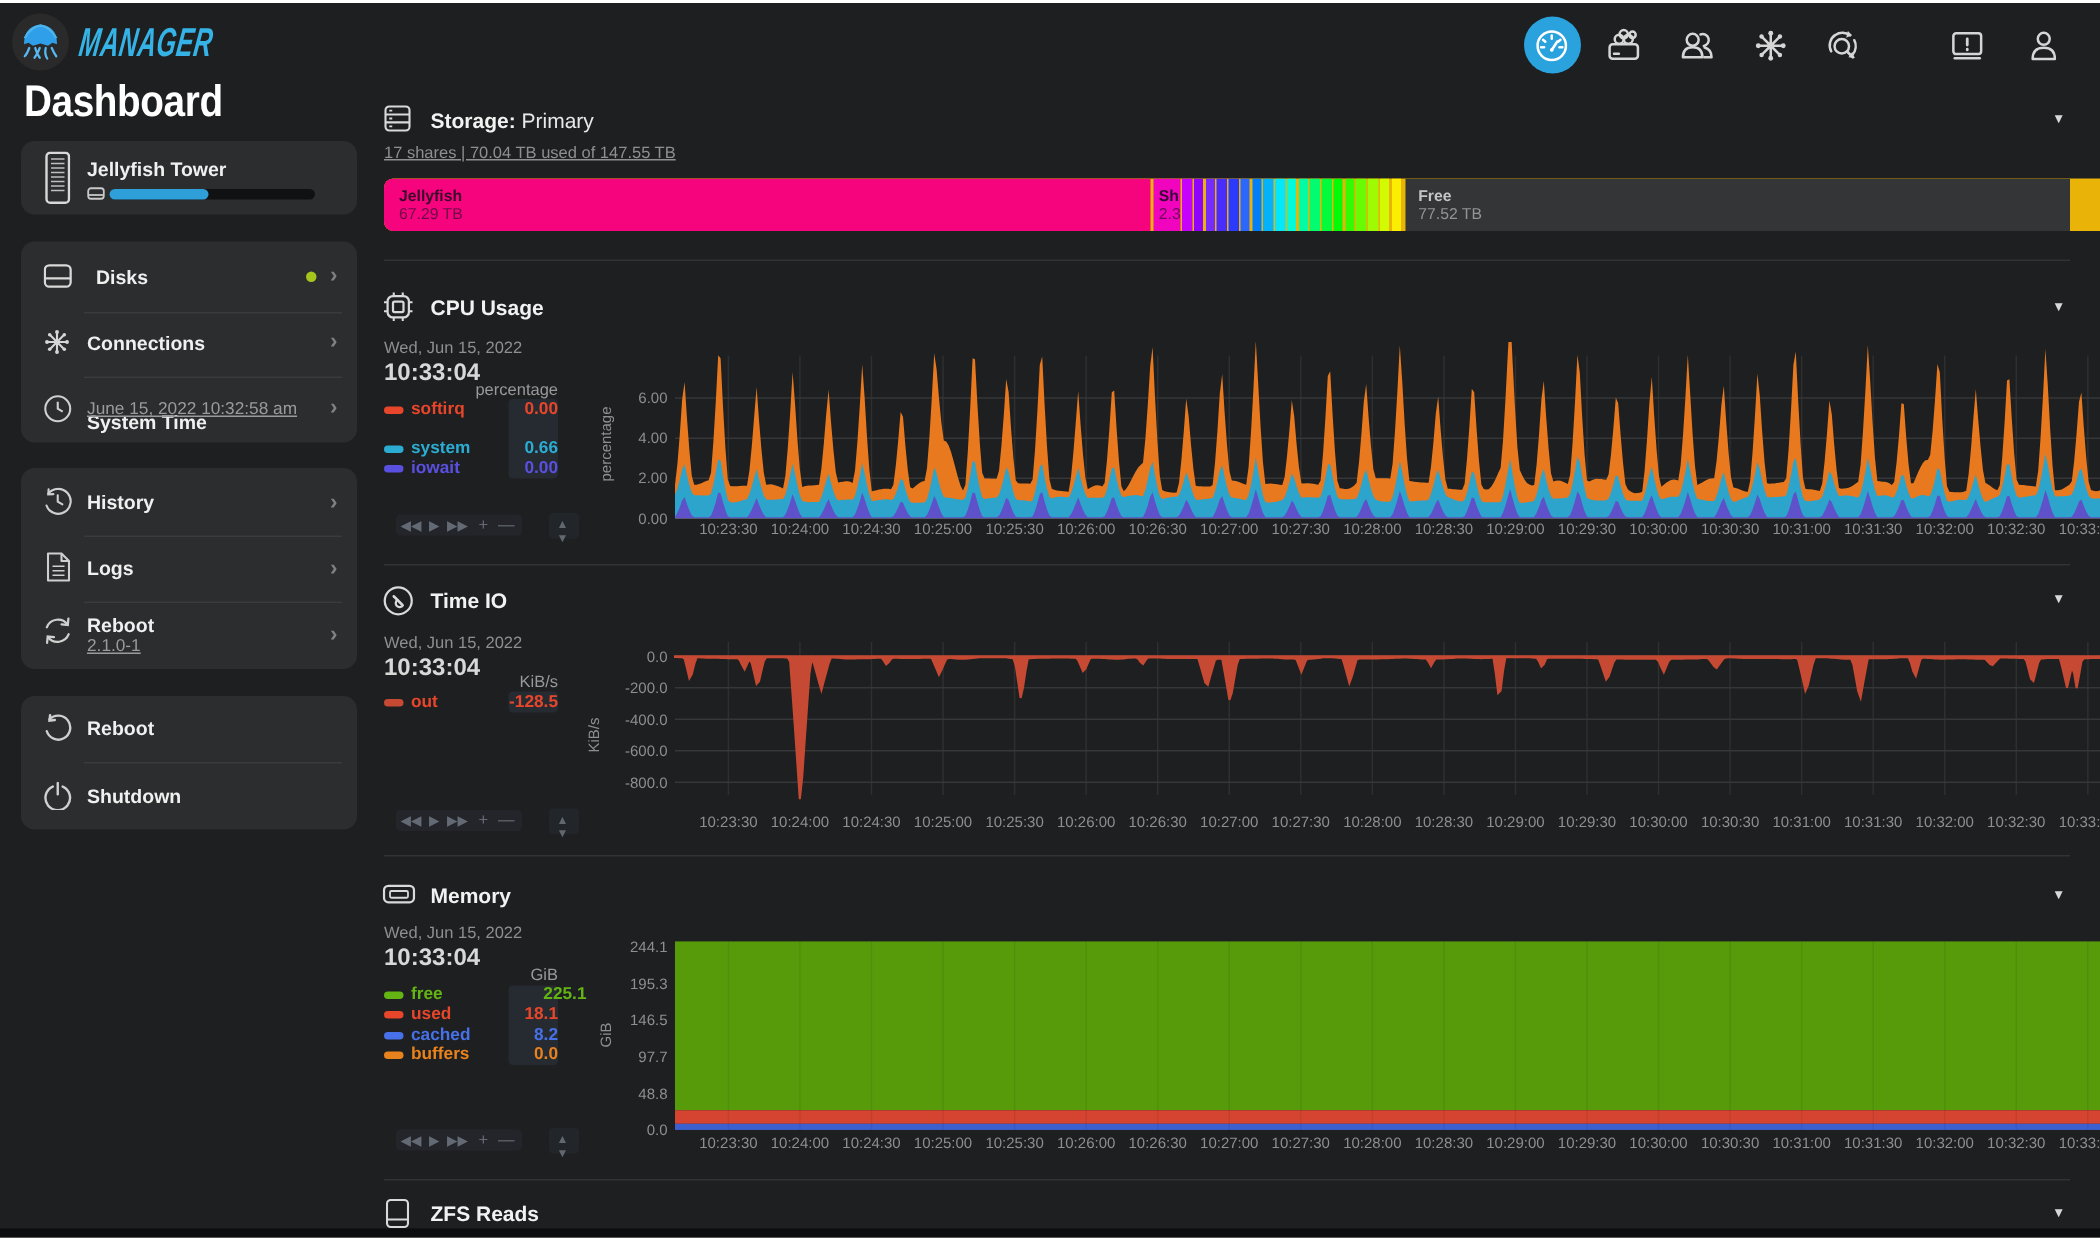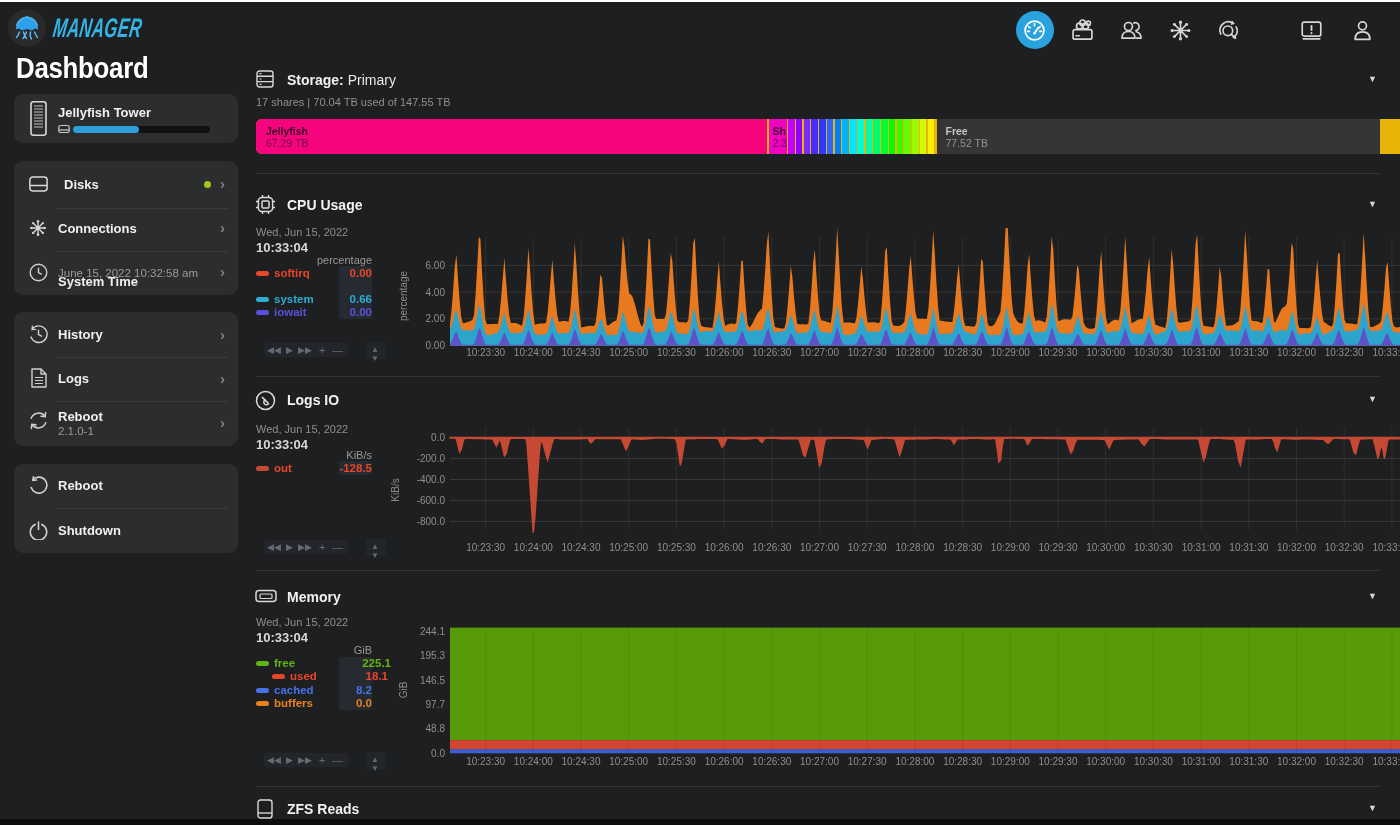--- a/index.html
+++ b/index.html
@@ -4,26 +4,26 @@
 * { margin:0; padding:0; box-sizing:border-box; }
 html,body { width:1400px; height:825px; overflow:hidden; background:#fff; }
 body { font-family:"Liberation Sans", sans-serif; }
 #app { position:absolute; top:0; left:0; width:1400px; height:825px; background:#1e1f20; overflow:hidden; }
 #whitestrip { position:absolute; top:0; left:0; width:1400px; height:2px; background:#fff; z-index:99; }
 .abs { position:absolute; }
 .card { position:absolute; left:14px; width:224px; background:#2c2d2e; border-radius:9px; }
 .sep { position:absolute; left:56px; width:172px; height:1px; background:#3a3b3c; }
 .msep { position:absolute; left:256px; width:1124px; height:1px; background:#323334; }
 .itxt { color:#f0f0f0; font-weight:bold; font-size:13px; }
-.sub { color:#9a9b9c; font-size:11.5px; }
+.sub { color:#9a9b9c; font-size:11.5px;text-decoration:underline; }
 .chev { position:absolute; color:#808182; font-size:15px; font-weight:bold; line-height:14px; }
 .hdr { position:absolute; font-size:14px; font-weight:bold; color:#f2f2f2; }
 .caret { position:absolute; color:#d8d8d8; font-size:9px; }
 .dt { position:absolute; left:256px; font-size:11px; color:#8e8f90; }
-.tm { position:absolute; left:256px; font-size:13px; font-weight:bold; color:#d8d8d9; }
+.tm { position:absolute; left:256px; font-size:16px; font-weight:bold; color:#d8d8d9; }
 .unit { position:absolute; font-size:11px; color:#98999a; width:60px; text-align:right; }
 .lrow { position:absolute; height:13px; }
 .sw { position:absolute; left:256px; width:13px; height:5px; border-radius:2.5px; top:4px; }
 .ll { position:absolute; left:274px; font-size:11.5px; font-weight:bold; top:0px; }
 .lv { position:absolute; font-size:11.5px; font-weight:bold; top:0px; width:60px; text-align:right; }
 .vpanel { position:absolute; left:339px; width:33px; background:#262b32; border-radius:3px; }
 .ctrl { position:absolute; opacity:0.55; }
 .cbtn { position:absolute; background:#272c33; border-radius:3px; }
 svg text { font-family:"Liberation Sans", sans-serif; font-size:10px; fill:#8e8f90; }
 </style></head>
@@ -329,21 +329,21 @@
         <text x="1391.9" y="356.0" text-anchor="middle">10:33:00</text>
       </g>
  <text x="407" y="296" text-anchor="middle" transform="rotate(-90 407 296)">percentage</text>
 </svg>
 <div class="msep" style="top:376px;"></div>
 <svg class="abs" style="left:255px;top:390px" width="21" height="21" viewBox="0 0 21 21" fill="none" stroke="#d9d9d9" stroke-width="1.5" stroke-linecap="round">
  <circle cx="10.5" cy="10.5" r="9"></circle>
       <path d="M7.5 7.5 L13 13" stroke-width="1.7"></path>
  <path d="M13.6 13.6 a2.6 2.6 0 1 1 -3.6 -3.6" fill="none"></path>
 </svg>
-<div class="hdr" style="left:287px;top:392px;">Logs IO</div>
+<div class="hdr" style="left:287px;top:392px;">Time IO</div>
 <div class="caret" style="left:1368px;top:394px;">▼</div>
 <div class="dt" style="top:423px;">Wed, Jun 15, 2022</div>
 <div class="tm" style="top:437px;">10:33:04</div>
 <div class="unit" style="left:312px;top:449px;">KiB/s</div>
 <div class="vpanel" style="top:461px;height:14px;"></div>
 <div class="lrow" style="left:0;top:461.5px;width:380px;">
  <div class="sw" style="background:#c64a33;"></div>
  <div class="ll" style="color:#e8462b;">out</div>
  <div class="lv" style="left:312px;color:#e8462b;">-128.5</div>
 </div>
@@ -427,21 +427,21 @@
 <div class="caret" style="left:1368px;top:591px;">▼</div>
 <div class="dt" style="top:616px;">Wed, Jun 15, 2022</div>
 <div class="tm" style="top:630px;">10:33:04</div>
 <div class="unit" style="left:312px;top:644px;">GiB</div>
 <div class="vpanel" style="top:656.5px;height:53px;"></div>
 <div class="lrow" style="left:0;top:657.0px;width:380px;">
       <div class="sw" style="background:#64b414;"></div>
       <div class="ll" style="color:#64b414;">free</div>
       <div class="lv" style="left:331px;color:#64b414;">225.1</div>
     </div>
-    <div class="lrow" style="left:16px;top:670.3px;width:380px;">
+    <div class="lrow" style="left:0;top:670.3px;width:380px;">
       <div class="sw" style="background:#e8462b;"></div>
       <div class="ll" style="color:#e8462b;">used</div>
       <div class="lv" style="left:312px;color:#e8462b;">18.1</div>
     </div>
     <div class="lrow" style="left:0;top:683.6px;width:380px;">
       <div class="sw" style="background:#4671e8;"></div>
       <div class="ll" style="color:#4671e8;">cached</div>
       <div class="lv" style="left:312px;color:#4671e8;">8.2</div>
     </div>
     <div class="lrow" style="left:0;top:696.9px;width:380px;">

